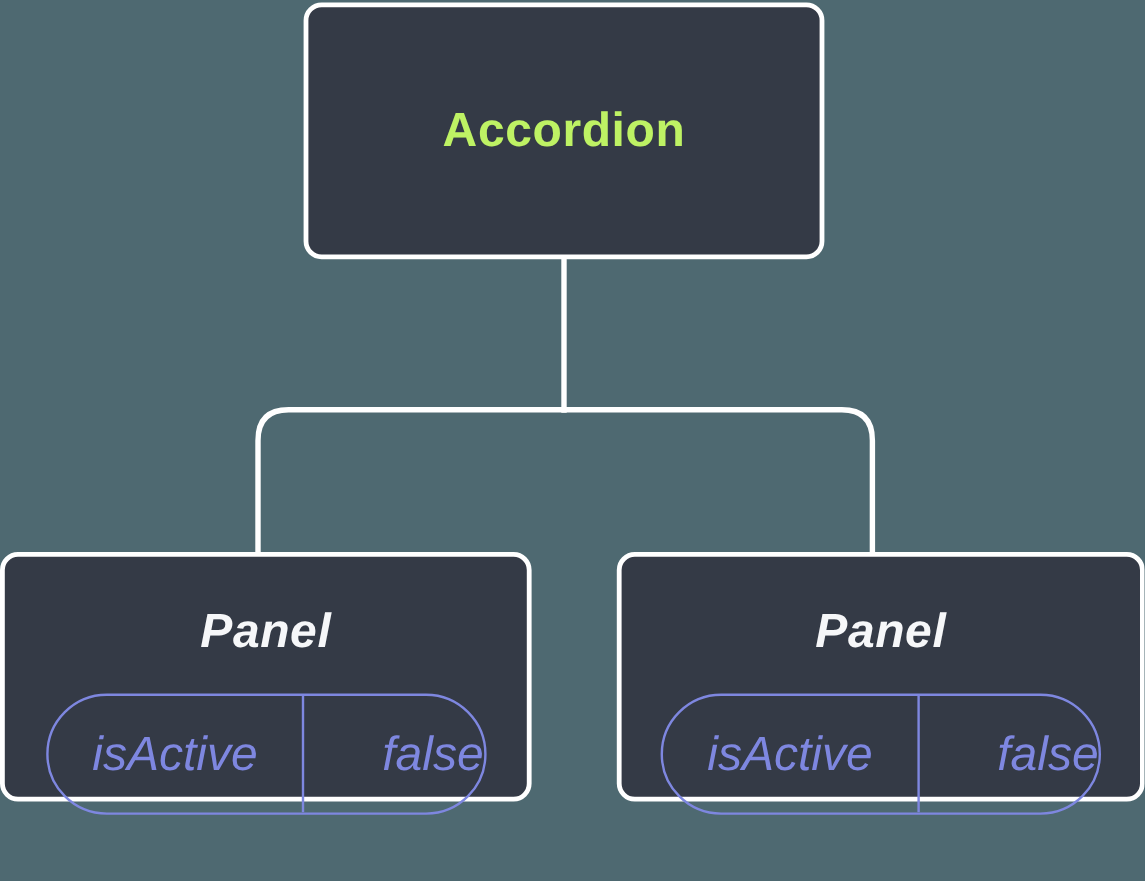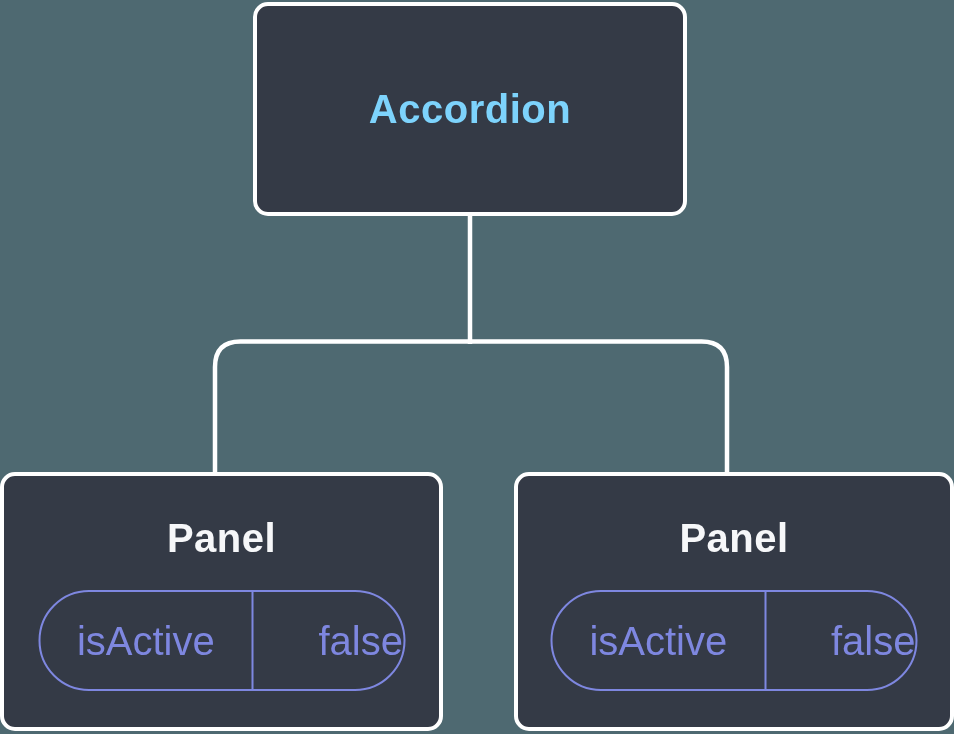--- a/index.html
+++ b/index.html
@@ -33,30 +33,31 @@
   .node-root {
     left: 253px;
     top: 2px;
     width: 434px;
     height: 214px;
     display: flex;
     align-items: center;
     justify-content: center;
   }
   .node-label {
-    color: #7dd3fc;
+    color: #bef264;
     font-size: 40px;
     font-weight: 600;
     letter-spacing: 0.5px;
     line-height: 1;
   }
   .node-panel {
-    top: 472px;
+    top: 460px;
     width: 443px;
-    height: 259px;
+    height: 208px;
+    font-style: italic;
   }
   .node-panel-left  { left: 0px; }
   .node-panel-right { left: 514px; width: 440px; }
   .panel-label {
     position: absolute;
     top: 42px;
     left: 0;
     width: 100%;
     text-align: center;
     color: #f6f7f9;

